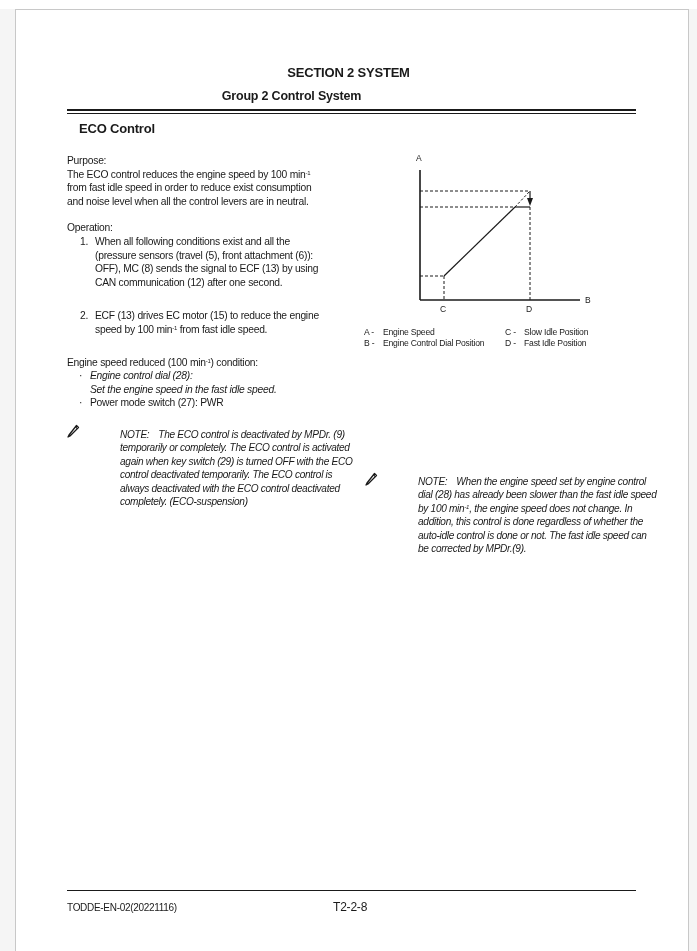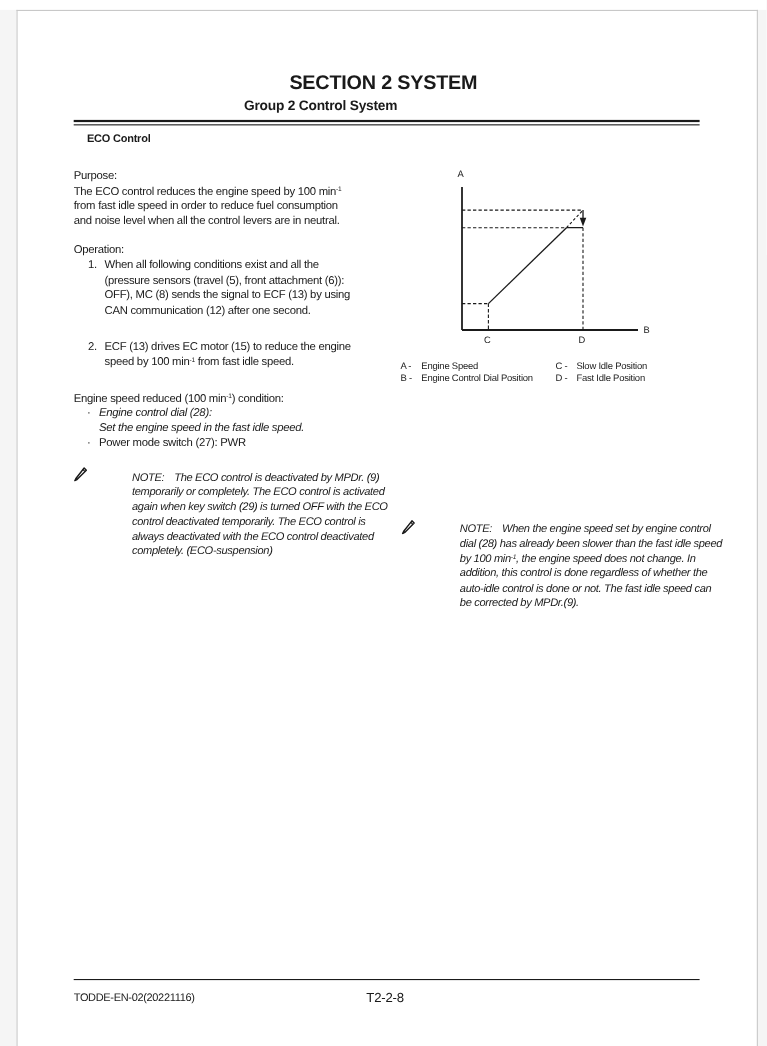--- a/index.html
+++ b/index.html
@@ -1,24 +1,24 @@
 <!DOCTYPE html>
 <html><head>
 <meta charset="utf-8">
 <style>
   html, body { margin:0; padding:0; }
   body { width:697px; height:951px; position:relative; background:#f5f5f5; font-family:"Liberation Sans", sans-serif; color:#1a1a1a; overflow:hidden; }
   .page { position:absolute; left:15px; top:9px; width:672px; height:942px; background:#fff; border-left:1px solid #c8c8c8; border-top:1px solid #c8c8c8; border-right:1px solid #c8c8c8; }
   .topbar { position:absolute; left:0; top:0; width:697px; height:9px; background:#fff; }
   .abs { position:absolute; }
-  .sec-title { left:0; width:697px; top:65px; text-align:center; font-weight:bold; font-size:18px; letter-spacing:-0.2px; }
+  .sec-title { left:0; width:697px; top:65px; text-align:center; font-weight:bold; font-size:13px; letter-spacing:-0.2px; }
   .grp-title { left:0; width:583px; top:89px; text-align:center; font-weight:bold; font-size:12.5px; letter-spacing:-0.2px; }
   .rule-thick { left:67px; width:569px; top:109px; height:2px; background:#1a1a1a; }
   .rule-thin { left:67px; width:569px; top:112.5px; height:1px; background:#1a1a1a; }
-  .h3 { left:79px; top:121px; font-weight:bold; font-size:10px; letter-spacing:-0.2px; }
+  .h3 { left:79px; top:121px; font-weight:bold; font-size:13px; letter-spacing:-0.2px; }
   .txt { font-size:10.3px; line-height:13.5px; letter-spacing:-0.25px; white-space:nowrap; }
   sup { font-size:6px; vertical-align:top; position:relative; top:-1px; }
   .note { font-style:italic; font-size:10.1px; line-height:13.4px; letter-spacing:-0.3px; white-space:nowrap;margin-left:36px; }
   .legend { font-size:8.6px; letter-spacing:-0.2px; white-space:nowrap; }
   .foot-rule { left:67px; width:569px; top:890px; height:1px; background:#1a1a1a; }
   .foot-left { left:67px; top:902px; font-size:10px; letter-spacing:-0.3px; }
   .foot-mid { left:333px; top:900px; font-size:12px; letter-spacing:-0.2px; }
 </style>
 </head>
 <body>
@@ -28,21 +28,21 @@
 
 <div class="abs sec-title">SECTION 2 SYSTEM</div>
 <div class="abs grp-title">Group 2 Control System</div>
 <div class="abs rule-thick"></div>
 <div class="abs rule-thin"></div>
 <div class="abs h3">ECO Control</div>
 
 <div class="abs txt" style="left:67px; top:154px;">
   <div>Purpose:</div>
   <div><span>The ECO control reduces the engine speed by 100 min</span><sup>-1</sup></div>
-  <div>from fast idle speed in order to reduce fuel consumption</div>
+  <div>from fast idle speed in order to reduce exist consumption</div>
   <div>and noise level when all the control levers are in neutral.</div>
 </div>
 
 <div class="abs txt" style="left:67px; top:221px;">Operation:</div>
 <div class="abs txt" style="left:80px; top:235px;">1.</div>
 <div class="abs txt" style="left:95px; top:235px;">
   <div>When all following conditions exist and all the</div>
   <div>(pressure sensors (travel (5), front attachment (6)):</div>
   <div>OFF), MC (8) sends the signal to ECF (13) by using</div>
   <div>CAN communication (12) after one second.</div>

